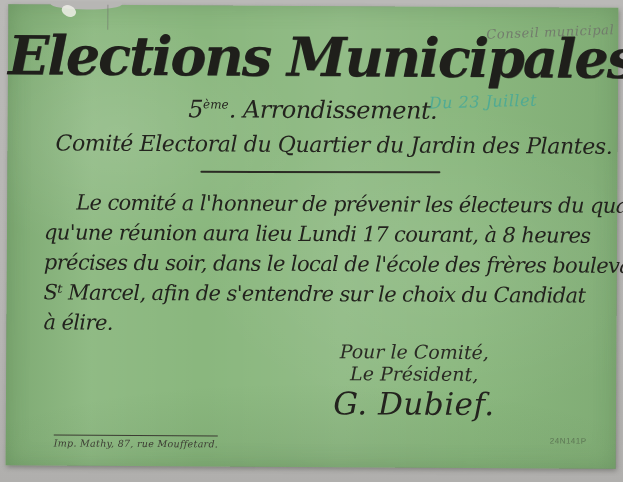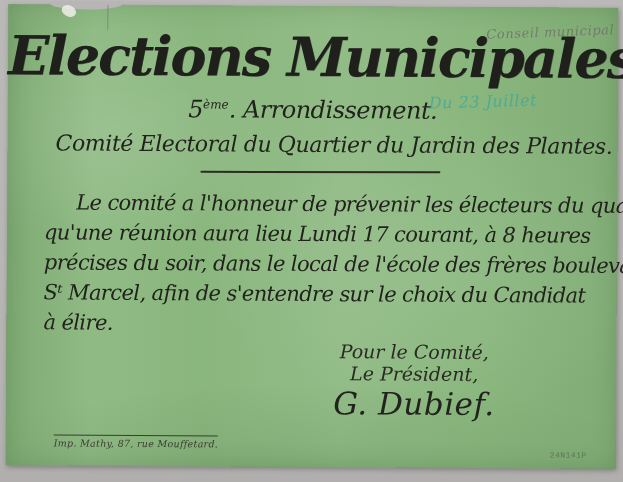--- a/index.html
+++ b/index.html
@@ -98,22 +98,22 @@
   }
 
   .imprint {
     position:absolute; left:48px; top:430px;
     font-style:italic; font-size:9.5px; letter-spacing:0.3px;
     color:#3c3c33; border-top:1px solid #3c3c33; padding-top:2px;
     white-space:nowrap;
   }
 
   .archive-mark {
-    position:absolute; left:544px; top:443px;
-    font-family:Liberation Mono, monospace;
+    position:absolute; left:544px; top:429px;
+    font-family:Liberation Sans, sans-serif;
     font-size:8px; letter-spacing:0.5px;
     color:rgba(45,45,40,0.45); white-space:nowrap;
   }
 </style>
 </head>
 <body>
 
 <div class="scan">
   <div class="paper">
 

